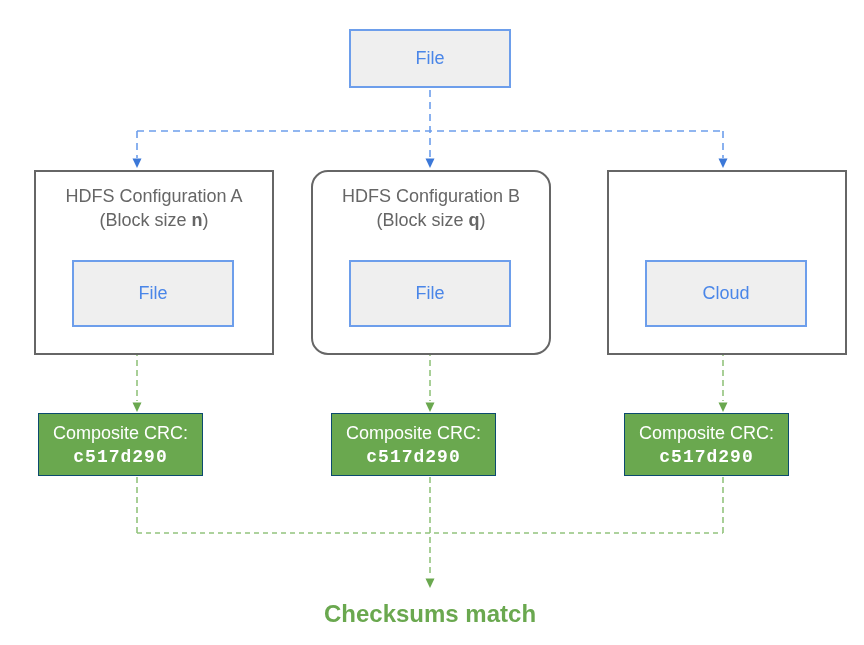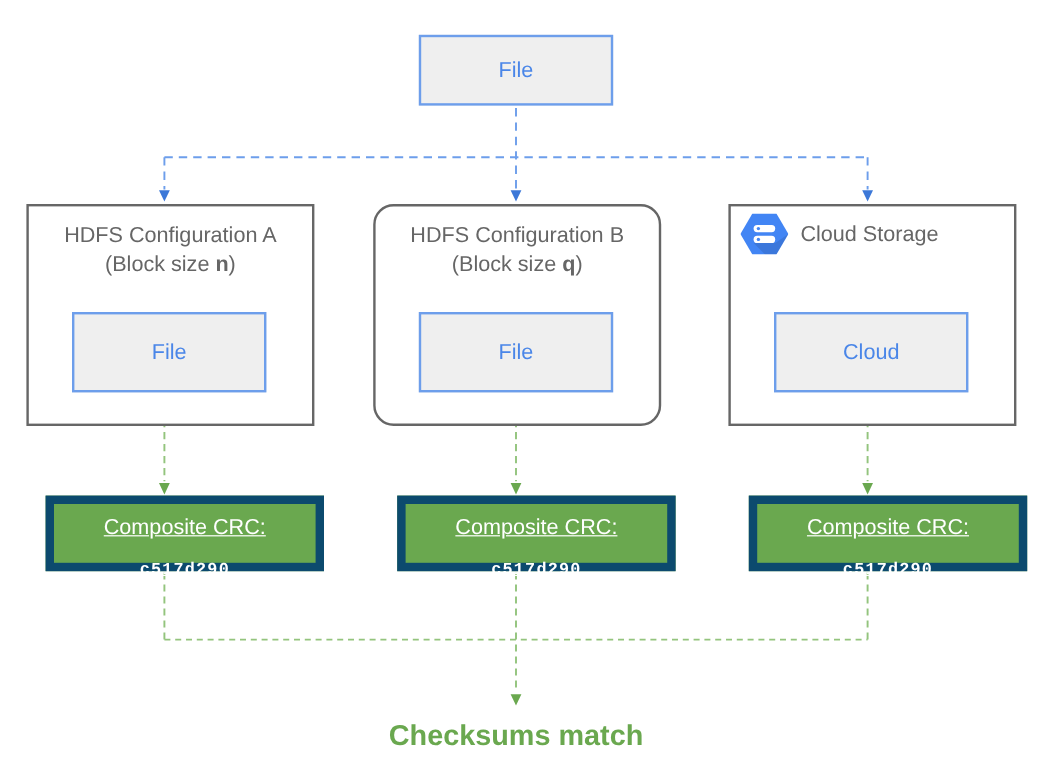--- a/index.html
+++ b/index.html
@@ -15,21 +15,21 @@
     left:349px;top:29px;width:162px;height:59px;
     background:#efefef;border:2px solid #6d9eeb;
     display:flex;align-items:center;justify-content:center;
     color:#4a86e8;font-size:18px;
   }
 
   .system-box{
     top:170px;width:240px;height:185px;
     background:#ffffff;border:2px solid #666666;
   }
-  .system-a{left:22px;}
+  .system-a{left:34px;}
   .system-b{left:311px;border-radius:17px;}
   .system-c{left:607px;}
 
   .system-title{
     position:absolute;left:0;top:12px;width:100%;
     text-align:center;color:#666666;font-size:18px;line-height:24px;
   }
   .system-title b{font-weight:bold;}
 
   .cs-header{
@@ -39,31 +39,31 @@
   .cs-icon{width:40px;height:34px;display:block;}
 
   .item-box{
     position:absolute;left:36px;top:88px;width:162px;height:67px;
     box-sizing:border-box;background:#efefef;border:2px solid #6d9eeb;
     display:flex;align-items:center;justify-content:center;
     color:#4a86e8;font-size:18px;
   }
 
   .crc-box{
-    position:absolute;top:413px;width:232px;height:63px;
-    box-sizing:border-box;background:#6aa84f;border:7px solid #0c4a6e;
-    color:#ffffff;text-align:center;padding-top:7px;text-decoration:underline;
+    position:absolute;top:413px;width:165px;height:63px;
+    box-sizing:border-box;background:#6aa84f;border:1px solid #0c4a6e;
+    color:#ffffff;text-align:center;padding-top:7px;
   }
   .crc-a{left:38px;}
   .crc-b{left:331px;}
   .crc-c{left:624px;}
   .crc-label{font-size:18px;line-height:24px;}
   .crc-value{
     font-family:"Liberation Mono","DejaVu Sans Mono",monospace;
-    font-weight:bold;font-size:14px;line-height:24px;letter-spacing:1px;margin-top:12px;
+    font-weight:bold;font-size:18px;line-height:24px;letter-spacing:1px;
   }
 
   .result-label{
     position:absolute;left:430px;top:600px;transform:translateX(-50%);
     color:#6aa84f;font-size:24px;font-weight:bold;white-space:nowrap;
   }
 </style>
 </head>
 <body>
 
@@ -111,31 +111,20 @@
     <div class="system-title">
       <span>HDFS Configuration B</span><br>
       <span><span>(Block size </span><b>q</b><span>)</span></span>
     </div>
     <div class="item-box">
       <span>File</span>
     </div>
   </div>
 
   <div class="box system-box system-c">
-    <div class="cs-header">
-      <svg class="cs-icon" viewBox="0 0 40 34" xmlns="http://www.w3.org/2000/svg">
-        <polygon points="10,0 30,0 40,17 30,34 10,34 0,17" fill="#4285f4"></polygon>
-        <path d="M11 24.5 L20.5 34 H30 L40 17 L29 24.5 Z" fill="#000000" opacity="0.10"></path>
-        <rect x="11" y="9.5" width="18" height="6" rx="3" fill="#ffffff"></rect>
-        <rect x="11" y="18.5" width="18" height="6" rx="3" fill="#ffffff"></rect>
-        <circle cx="15" cy="12.5" r="1.4" fill="#4285f4"></circle>
-        <circle cx="15" cy="21.5" r="1.4" fill="#4285f4"></circle>
-      </svg>
-      <span>Cloud Storage</span>
-    </div>
     <div class="item-box">
       <span>Cloud</span>
     </div>
   </div>
 
   <div class="crc-box crc-a">
     <div class="crc-label">Composite CRC:</div>
     <div class="crc-value">c517d290</div>
   </div>
   <div class="crc-box crc-b">

